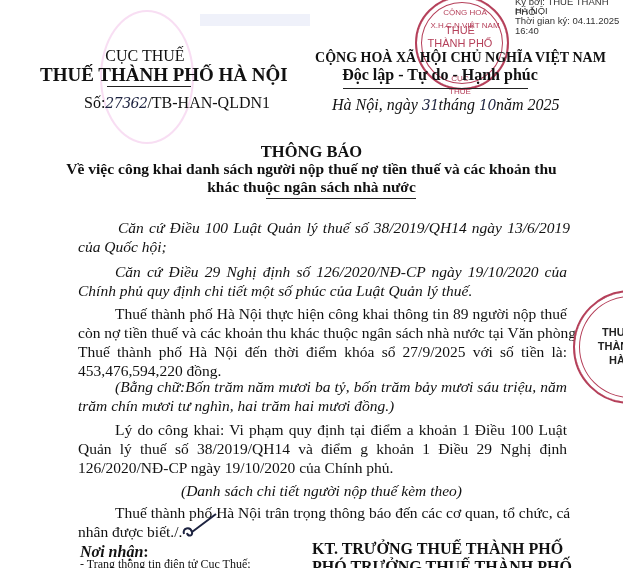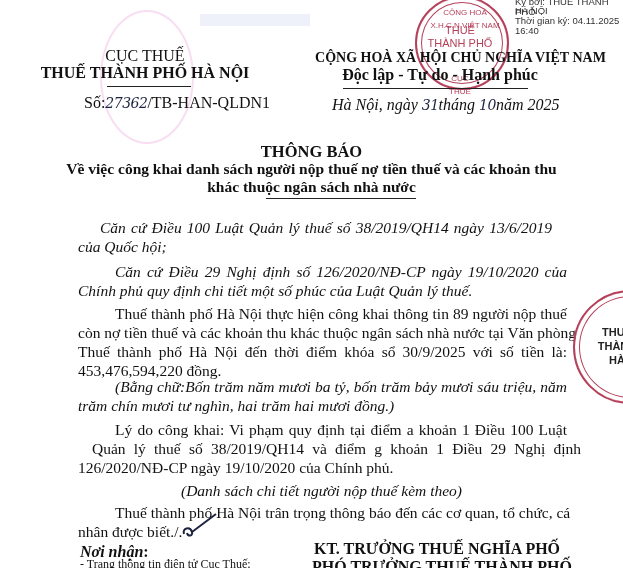--- a/index.html
+++ b/index.html
@@ -35,56 +35,56 @@
 <div class="stamp" style="left:415px;top:-4px;width:90px;height:90px;"></div>
 <div class="stamp-text" style="left:415px;top:24px;width:90px;">
   <div>THUẾ</div>
   <div>THÀNH PHỐ</div>
 </div>
 <div class="stamp-text" style="left:430px;top:6px;width:70px;font-size:8px;">CỘNG HOÀ X.H.C.N VIỆT NAM</div>
 <div class="stamp-text" style="left:440px;top:72px;width:40px;font-size:8px;">CỤC THUẾ</div>
 
 <div>
   <div class="abs c" style="left:40px;top:47px;width:210px;font-size:16px;">CỤC THUẾ</div>
-  <div class="abs c b" style="left:40px;top:64px;width:210px;font-size:16px;">THUẾ THÀNH PHỐ HÀ NỘI</div>
+  <div class="abs c b" style="left:40px;top:64px;width:210px;font-size:19px;">THUẾ THÀNH PHỐ HÀ NỘI</div>
   <div class="rule" style="left:107px;top:86px;width:84px;"></div>
   <div class="abs" style="left:84px;top:94px;font-size:16px;"><span>Số:</span><span class="hw">27362</span><span>/TB-HAN-QLDN1</span></div>
 </div>
 
 <div>
   <div class="abs c b" style="left:298px;top:50px;width:325px;font-size:14px;">CỘNG HOÀ XÃ HỘI CHỦ NGHĨA VIỆT NAM</div>
   <div class="abs c b" style="left:300px;top:66px;width:280px;font-size:16px;">Độc lập - Tự do - Hạnh phúc</div>
   <div class="rule" style="left:343px;top:88px;width:185px;"></div>
   <div class="abs i" style="left:332px;top:96px;font-size:16px;"><span>Hà Nội, ngày </span><span class="hw">31</span><span>tháng </span><span class="hw">10</span><span>năm 2025</span></div>
 </div>
 
 <div>
   <div class="abs c b" style="left:0;top:142px;width:623px;font-size:16.5px;">THÔNG BÁO</div>
   <div class="abs c b" style="left:0;top:160px;width:623px;font-size:15.5px;">Về việc công khai danh sách người nộp thuế nợ tiền thuế và các khoản thu</div>
   <div class="abs c b" style="left:0;top:178px;width:623px;font-size:15.5px;">khác thuộc ngân sách nhà nước</div>
   <div class="rule" style="left:266px;top:198px;width:150px;"></div>
 </div>
 
 <div>
-  <div class="abs i p just" style="left:100px;top:219px;width:452px;">Căn cứ Điều 100 Luật Quản lý thuế số 38/2019/QH14 ngày 13/6/2019</div>
+  <div class="abs i p just" style="left:118px;top:219px;width:452px;">Căn cứ Điều 100 Luật Quản lý thuế số 38/2019/QH14 ngày 13/6/2019</div>
   <div class="abs i p" style="left:78px;top:238px;">của Quốc hội;</div>
 
   <div class="abs i p just" style="left:115px;top:263px;width:452px;">Căn cứ Điều 29 Nghị định số 126/2020/NĐ-CP ngày 19/10/2020 của</div>
   <div class="abs i p" style="left:78px;top:282px;">Chính phủ quy định chi tiết một số phúc của Luật Quản lý thuế.</div>
 
   <div class="abs p just" style="left:115px;top:305px;width:452px;">Thuế thành phố Hà Nội thực hiện công khai thông tin 89  người nộp thuế</div>
   <div class="abs p just" style="left:78px;top:324px;width:489px;">còn nợ tiền thuế và các khoản thu khác thuộc ngân sách nhà nước tại Văn phòng</div>
-  <div class="abs p just" style="left:78px;top:343px;width:489px;">Thuế thành phố Hà Nội đến thời điểm khóa sổ 30/9/2025 với số tiền là:</div>
+  <div class="abs p just" style="left:78px;top:343px;width:489px;">Thuế thành phố Hà Nội đến thời điểm khóa sổ 27/9/2025 với số tiền là:</div>
   <div class="abs p" style="left:78px;top:362px;">453,476,594,220 đồng.</div>
 
   <div class="abs i p just" style="left:115px;top:378px;width:452px;">(Bằng chữ:Bốn trăm năm mươi ba tỷ, bốn trăm bảy mươi sáu triệu, năm</div>
   <div class="abs i p" style="left:78px;top:397px;">trăm chín mươi tư nghìn, hai trăm hai mươi đồng.)</div>
 
   <div class="abs p just" style="left:115px;top:421px;width:452px;">Lý do công khai: Vi phạm quy định tại điểm a khoản 1 Điều 100 Luật</div>
-  <div class="abs p just" style="left:92px;top:440px;width:489px;">Quản lý thuế số 38/2019/QH14 và điểm g khoản 1 Điều 29 Nghị định</div>
+  <div class="abs p just" style="left:78px;top:440px;width:489px;">Quản lý thuế số 38/2019/QH14 và điểm g khoản 1 Điều 29 Nghị định</div>
   <div class="abs p" style="left:78px;top:459px;">126/2020/NĐ-CP ngày 19/10/2020 của Chính phủ.</div>
 
   <div class="abs i p c" style="left:0;top:482px;width:623px;padding-left:10px;">(Danh sách chi tiết người nộp thuế kèm theo)</div>
 
   <div class="abs p just" style="left:115px;top:504px;width:452px;">Thuế thành phố Hà Nội trân trọng thông báo đến các cơ quan, tổ chức, cá</div>
   <div class="abs p" style="left:78px;top:523px;">nhân được biết./.</div>
   <svg class="abs" style="left:180px;top:512px;" width="40" height="28" viewBox="0 0 40 28">
     <path d="M4 22 C2 16, 10 14, 12 20 C13 24, 8 25, 7 21 M12 20 L36 2" stroke="#1d2340" stroke-width="2" fill="none"></path>
   </svg>
 </div>
@@ -92,15 +92,15 @@
 <div class="stamp" style="left:573px;top:290px;width:110px;height:110px;"></div>
 <div class="stamp-text" style="left:592px;top:325px;width:50px;font-size:11px;line-height:14px;color:#222;font-weight:bold;">
   <div>THUẾ</div>
   <div>THÀNH</div>
   <div>HÀ</div>
 </div>
 
 <div>
   <div class="abs" style="left:80px;top:543px;font-size:16px;"><span class="b i">Nơi nhận</span><span class="b">:</span></div>
   <div class="abs" style="left:80px;top:557px;font-size:12px;">- Trang thông tin điện tử Cục Thuế;</div>
-  <div class="abs c b" style="left:312px;top:540px;width:250px;font-size:16px;">KT. TRƯỞNG THUẾ NGHĨA PHỐ</div>
+  <div class="abs c b" style="left:312px;top:540px;width:250px;font-size:16px;">KT. TRƯỞNG THUẾ THÀNH PHỐ</div>
   <div class="abs c b" style="left:312px;top:558px;width:250px;font-size:16px;">PHÓ TRƯỞNG THUẾ THÀNH PHỐ</div>
 </div>
 
 </body></html>

